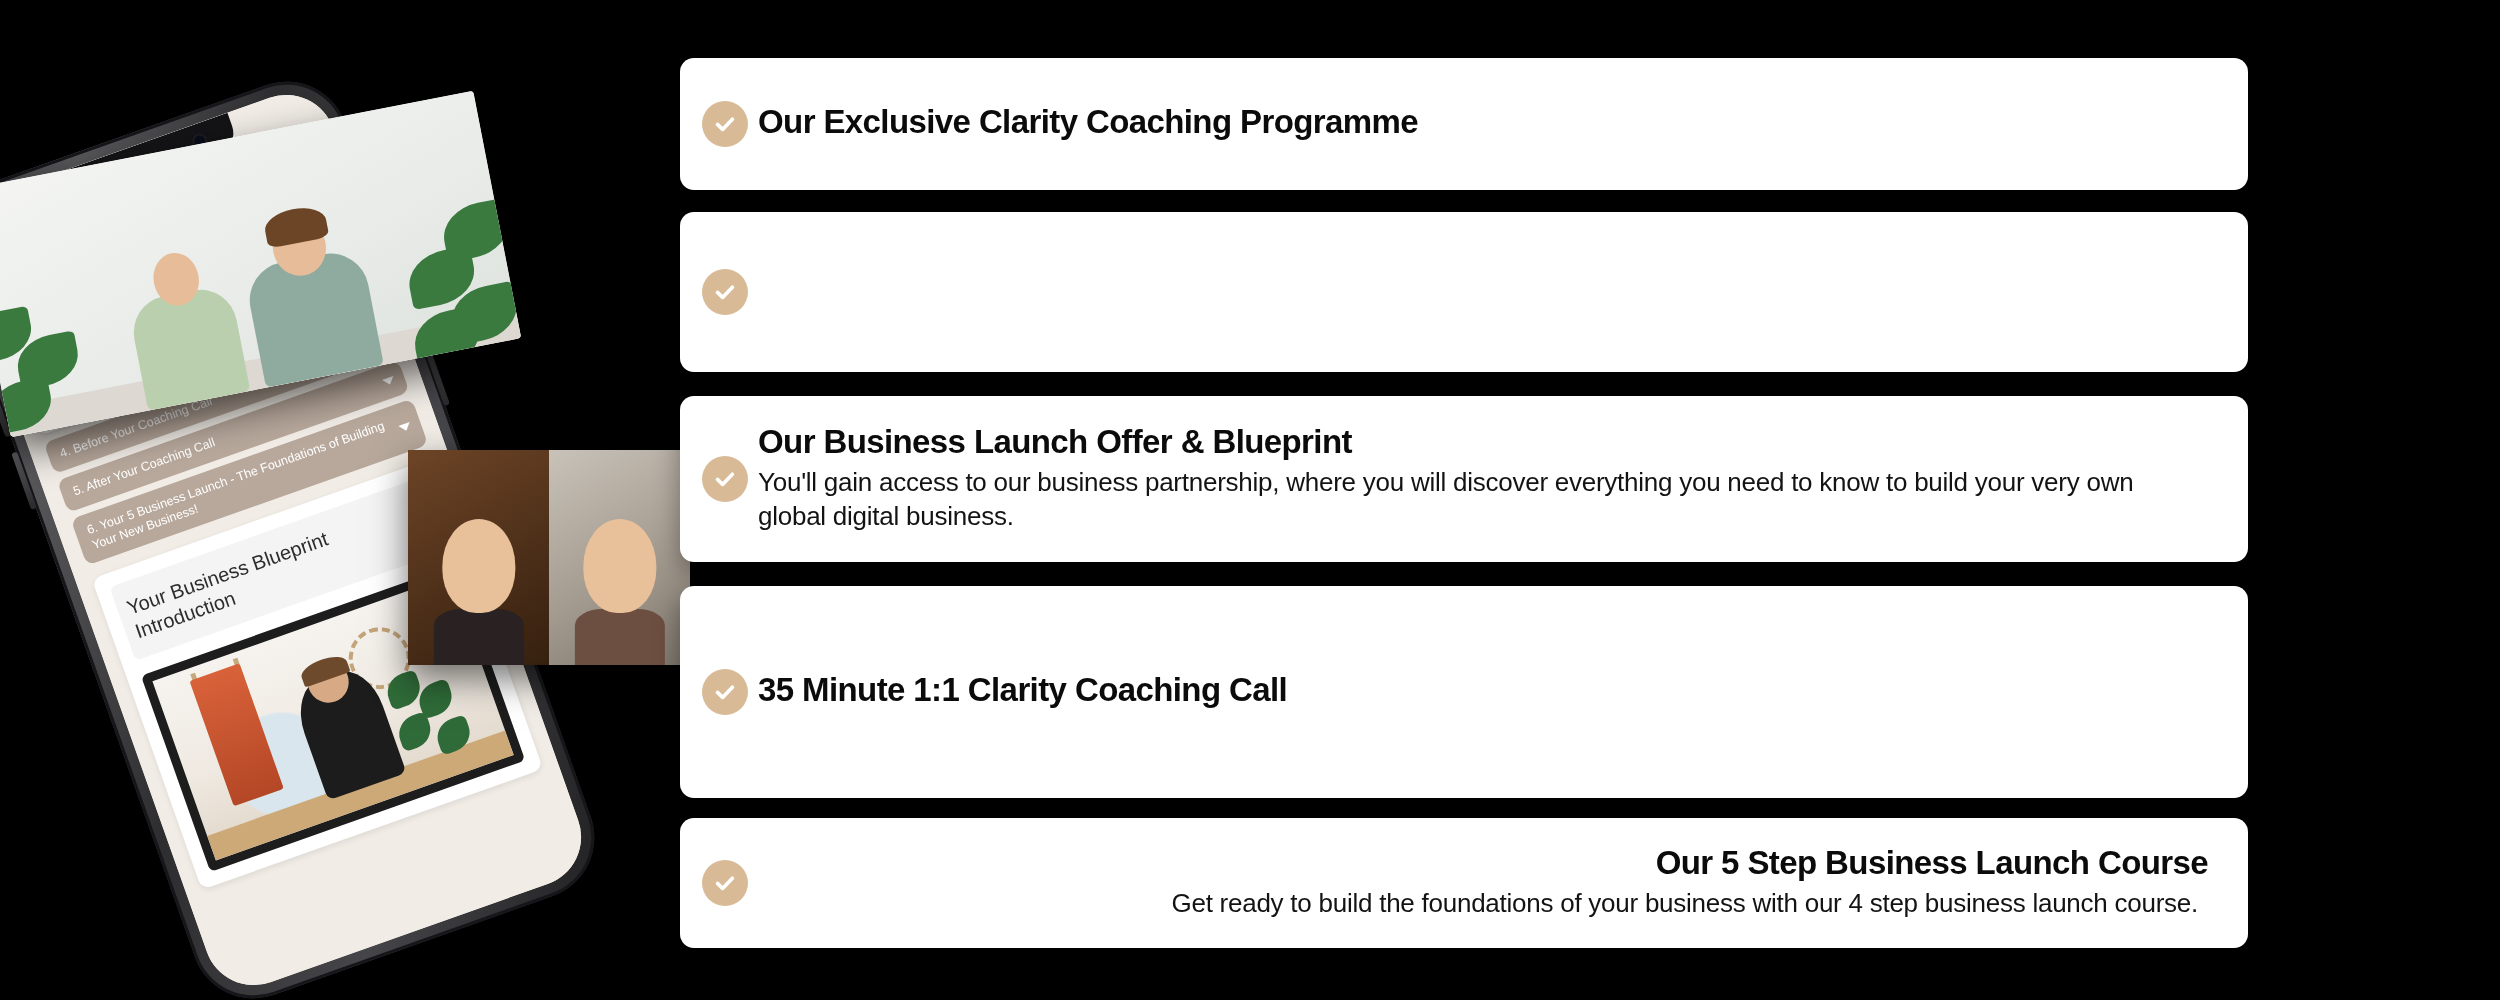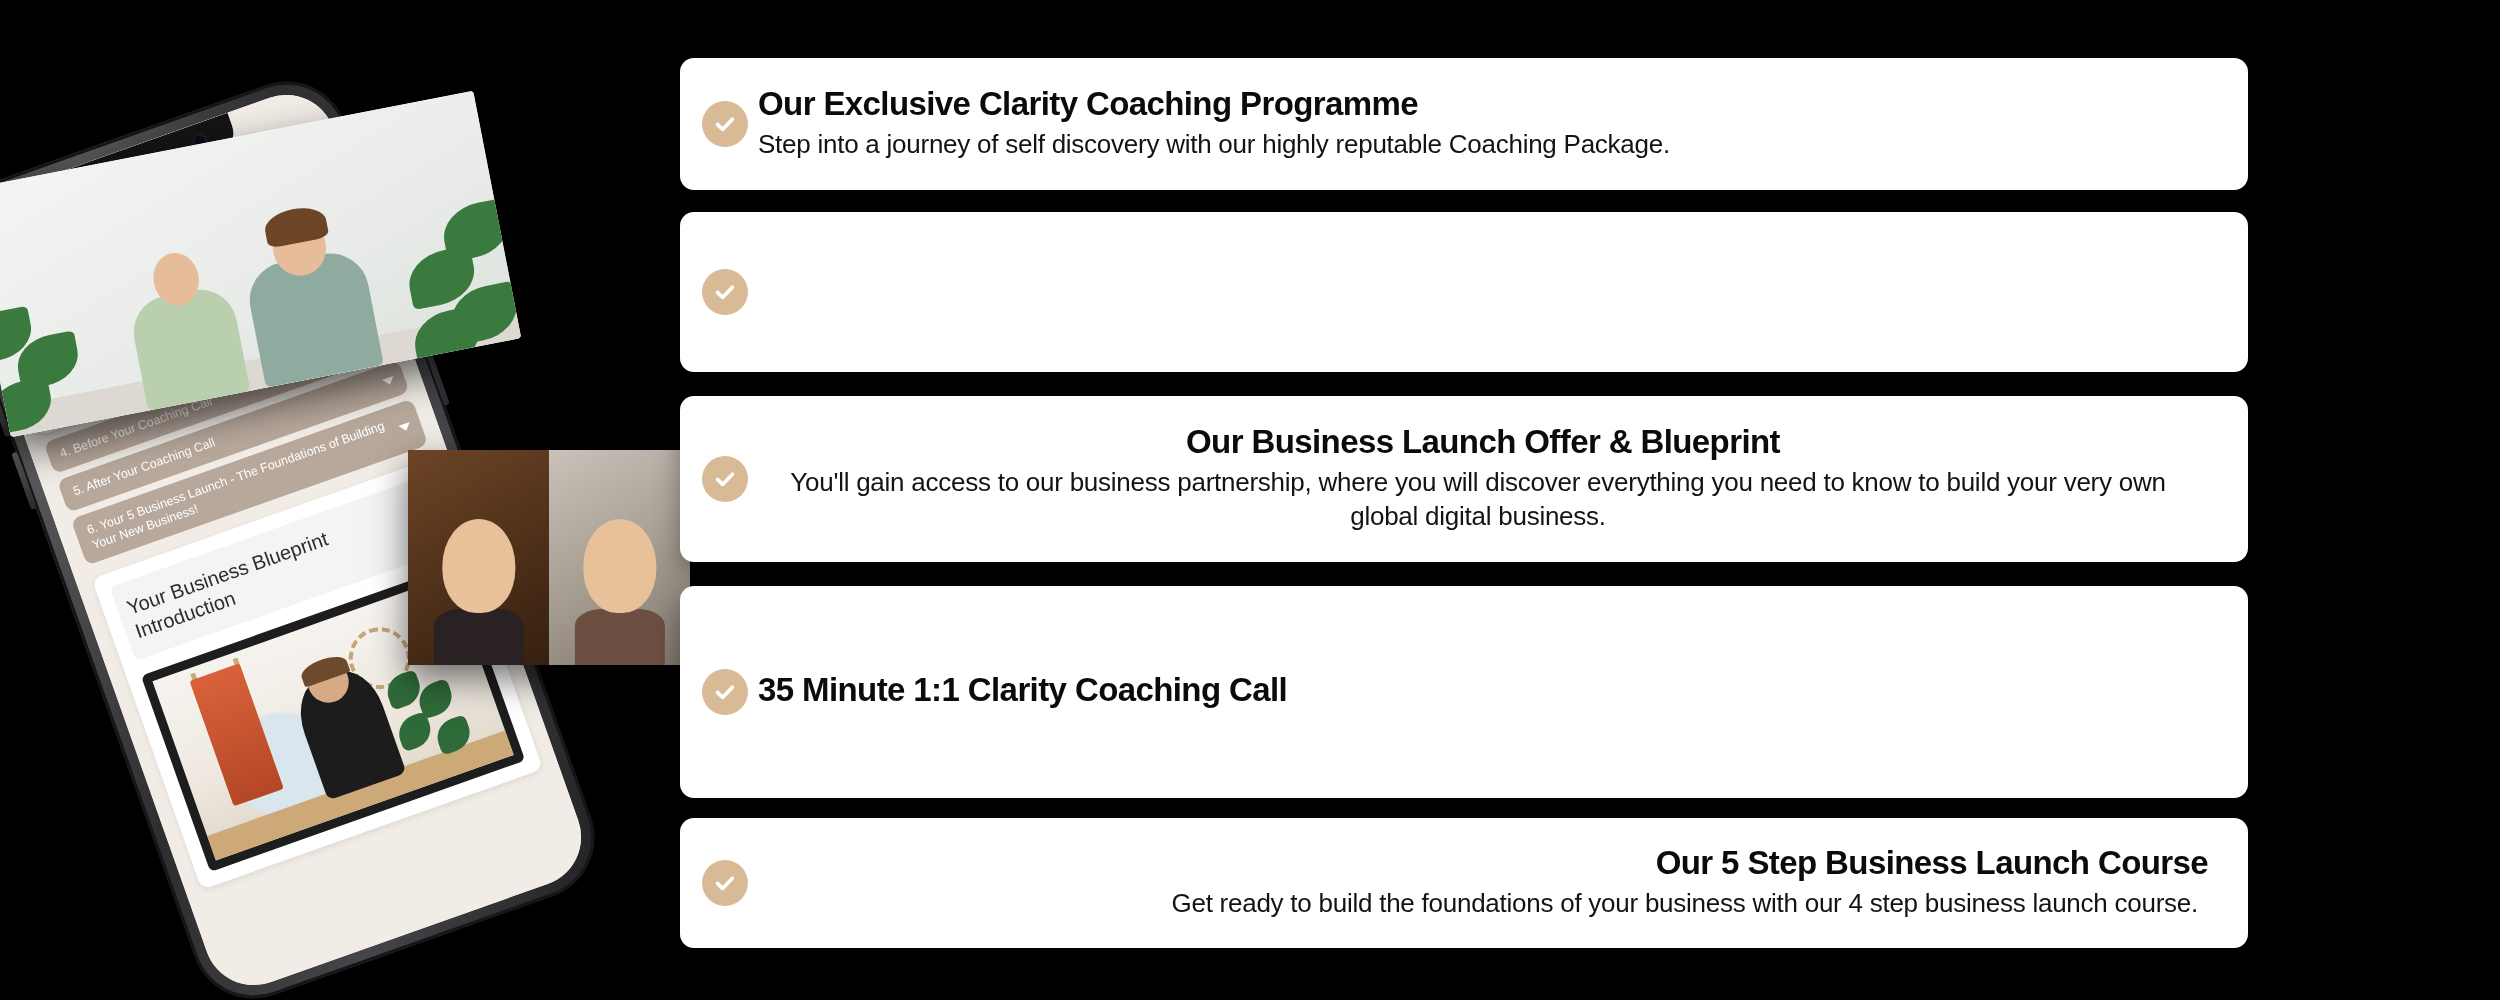--- a/index.html
+++ b/index.html
@@ -390,21 +390,21 @@
     color: #131313;
     line-height: 1.33;
     letter-spacing: -0.25px;
     margin: 0;
     max-width: 1440px;
   }
 
   
   .card.c1 { top: 58px;  height: 132px; width: 1568px; }
   .card.c2 { top: 212px; height: 160px; width: 1568px; }
-  .card.c3 { top: 396px; height: 166px; width: 1568px; text-align: center; }
+  .card.c3 { top: 396px; height: 166px; width: 1568px; }
   .card.c4 { top: 586px; height: 212px; width: 1568px; }
   .card.c5 { top: 818px; height: 130px; width: 1568px; text-align: right; }
 </style>
 </head>
 <body>
 
 <div id="stage">
 
   <div class="mock-area">
 
@@ -530,21 +530,20 @@
 
   <div class="cards">
 
     <div class="card c1">
       <span class="check">
         <svg width="26" height="26" viewBox="0 0 26 26" aria-hidden="true">
           <path d="M5.5 13.4 L10.6 18.4 L20.4 8.2" fill="none" stroke="#ffffff" stroke-width="3.6" stroke-linecap="round" stroke-linejoin="round"></path>
         </svg>
       </span>
       <h2 class="card-title">Our Exclusive Clarity Coaching Programme</h2>
-      <p class="card-desc">Step into a journey of self discovery with our highly reputable Coaching Package.</p>
     </div>
 
     <div class="card c2">
       <span class="check">
         <svg width="26" height="26" viewBox="0 0 26 26" aria-hidden="true">
           <path d="M5.5 13.4 L10.6 18.4 L20.4 8.2" fill="none" stroke="#ffffff" stroke-width="3.6" stroke-linecap="round" stroke-linejoin="round"></path>
         </svg>
       </span>
     </div>
 

